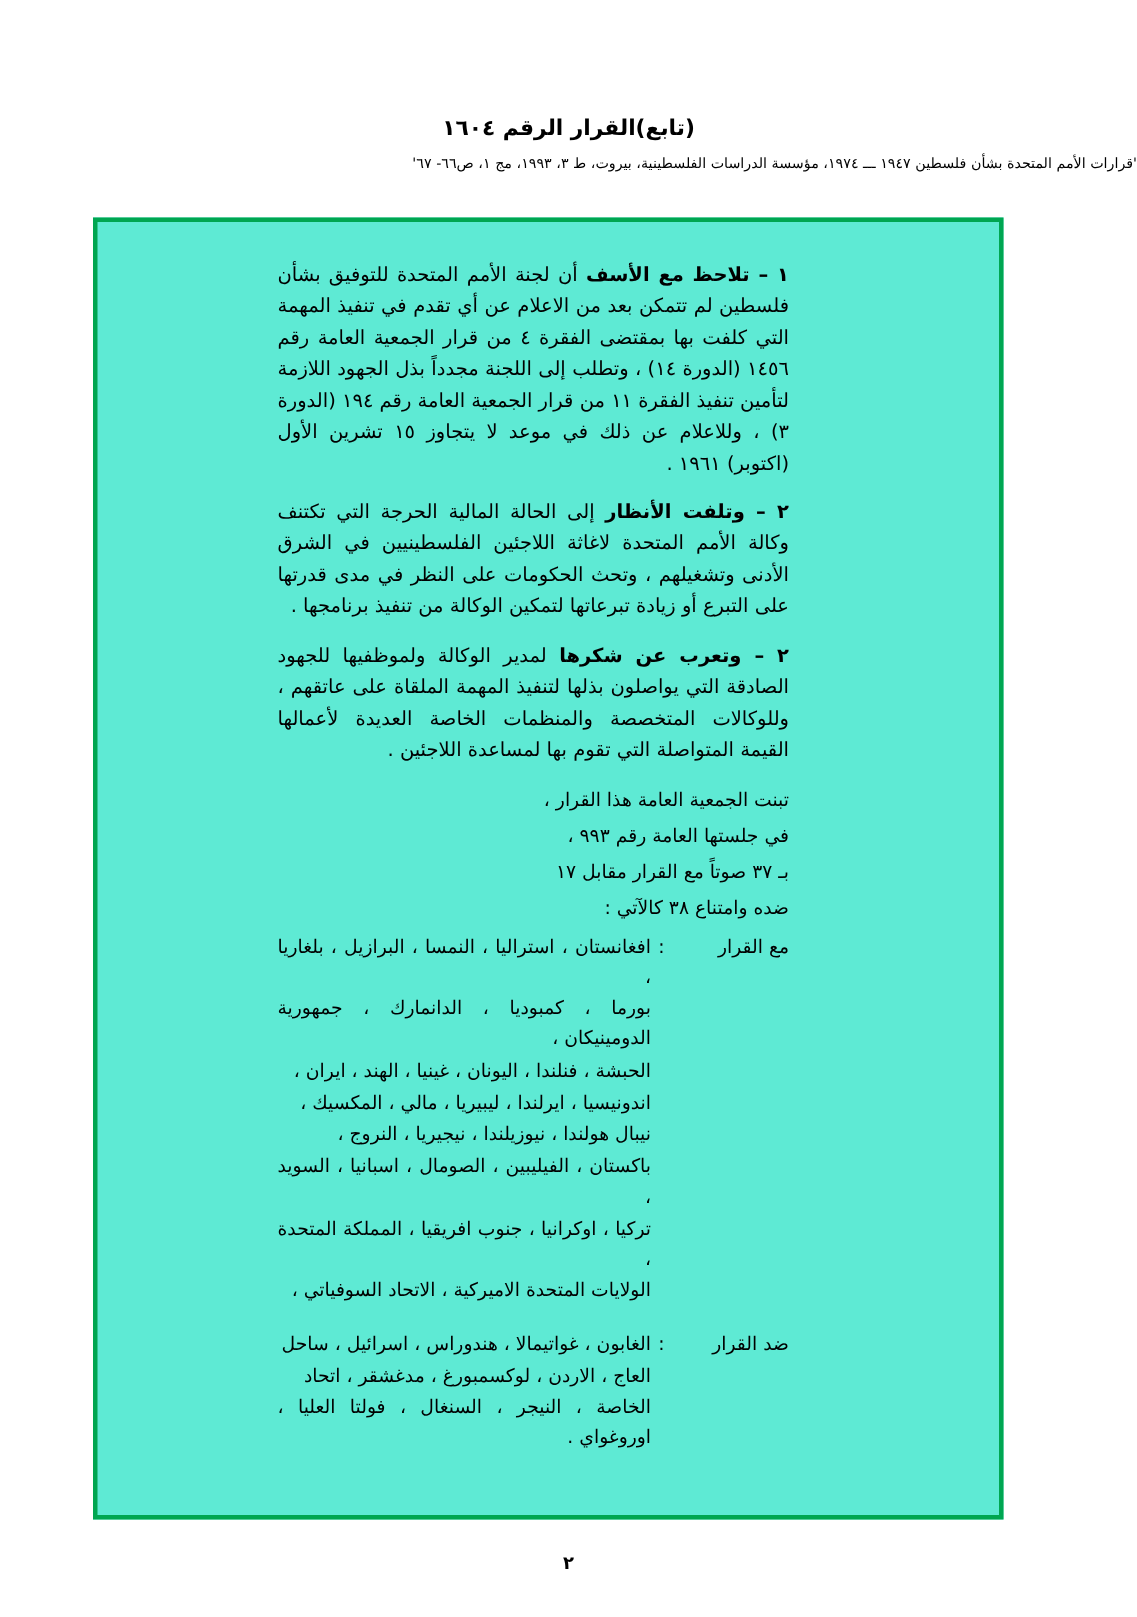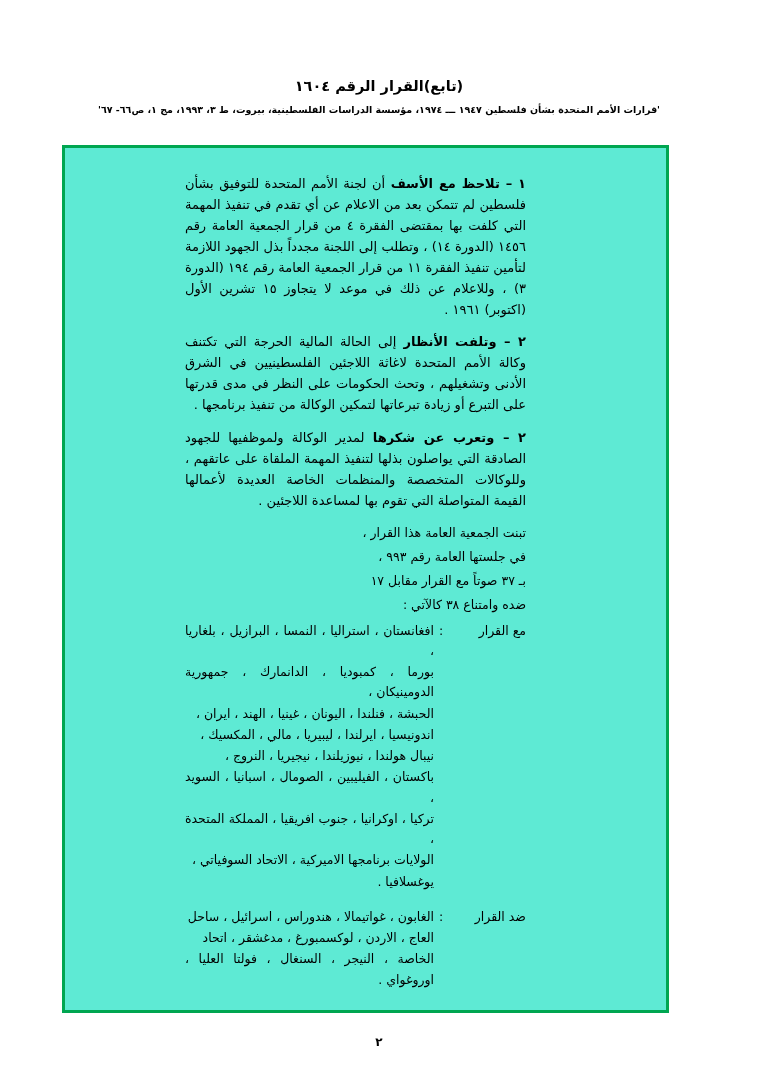--- a/index.html
+++ b/index.html
@@ -29,23 +29,22 @@
     font-size: 14.5px;
     font-weight: bold;
     letter-spacing: 0px;
     direction: rtl;
   }
   .doc-source {
     position: absolute;
     top: 104px;
     left: 0;
     right: 0;
-    text-align: center;
     font-size: 9.5px;
-    font-weight: bold;
+    font-weight: normal;
     direction: rtl;
   }
   .frame {
     position: absolute;
     top: 145px;
     left: 62px;
     width: 607px;
     height: 868px;
     border: 3px solid #00a651;
     box-sizing: border-box;
@@ -160,22 +159,21 @@
           <div class="vote-label">مع القرار</div>
           <div class="vote-colon">:</div>
           <div class="vote-list">
             <div>افغانستان ، استراليا ، النمسا ، البرازيل ، بلغاريا ،</div>
             <div>بورما ، كمبوديا ، الدانمارك ، جمهورية الدومينيكان ،</div>
             <div>الحبشة ، فنلندا ، اليونان ، غينيا ، الهند ، ايران ،</div>
             <div>اندونيسيا ، ايرلندا ، ليبيريا ، مالي ، المكسيك ،</div>
             <div>نيبال   هولندا ، نيوزيلندا ، نيجيريا ، النروج ،</div>
             <div>باكستان ، الفيليبين ، الصومال ، اسبانيا ، السويد ،</div>
             <div>تركيا ، اوكرانيا ، جنوب افريقيا ، المملكة المتحدة ،</div>
-            <div>الولايات برنامجها الاميركية ، الاتحاد السوفياتي ،</div>
-            <div>يوغسلافيا .</div>
+            <div>الولايات المتحدة الاميركية ، الاتحاد السوفياتي ،</div>
           </div>
         </div>
 
         <div class="vote-block">
           <div class="vote-label">ضد القرار</div>
           <div class="vote-colon">:</div>
           <div class="vote-list">
             <div>الغابون ، غواتيمالا ، هندوراس ، اسرائيل ، ساحل</div>
             <div>العاج ، الاردن ، لوكسمبورغ ، مدغشقر ، اتحاد</div>
             <div>الخاصة ، النيجر ، السنغال ، فولتا العليا ، اوروغواي .</div>

